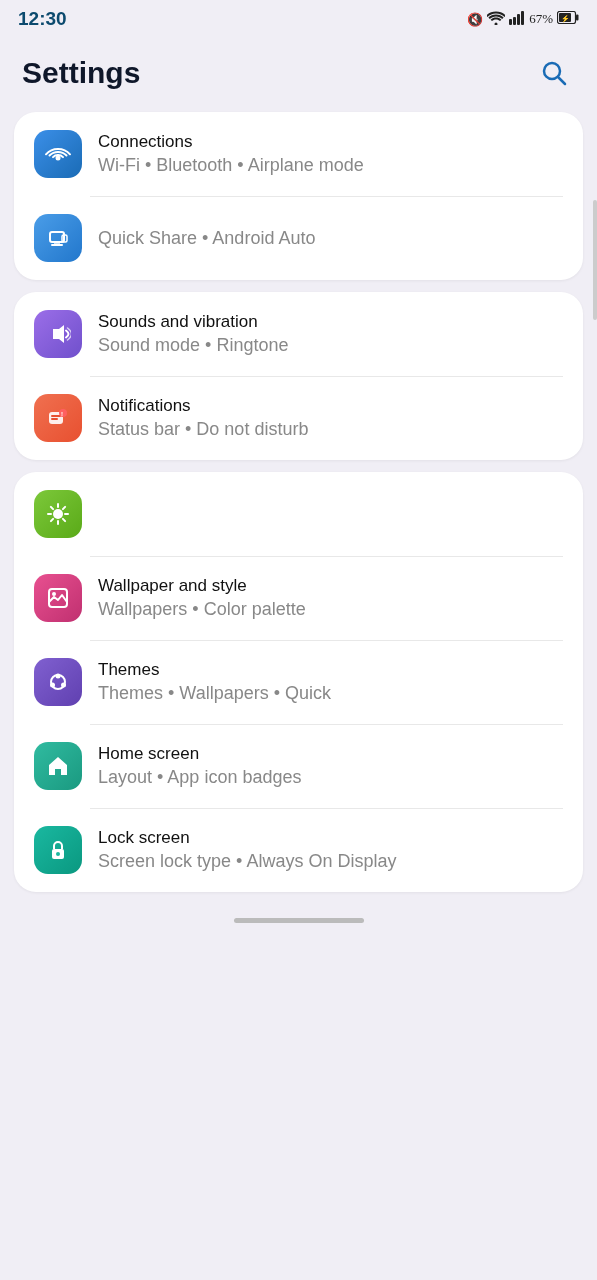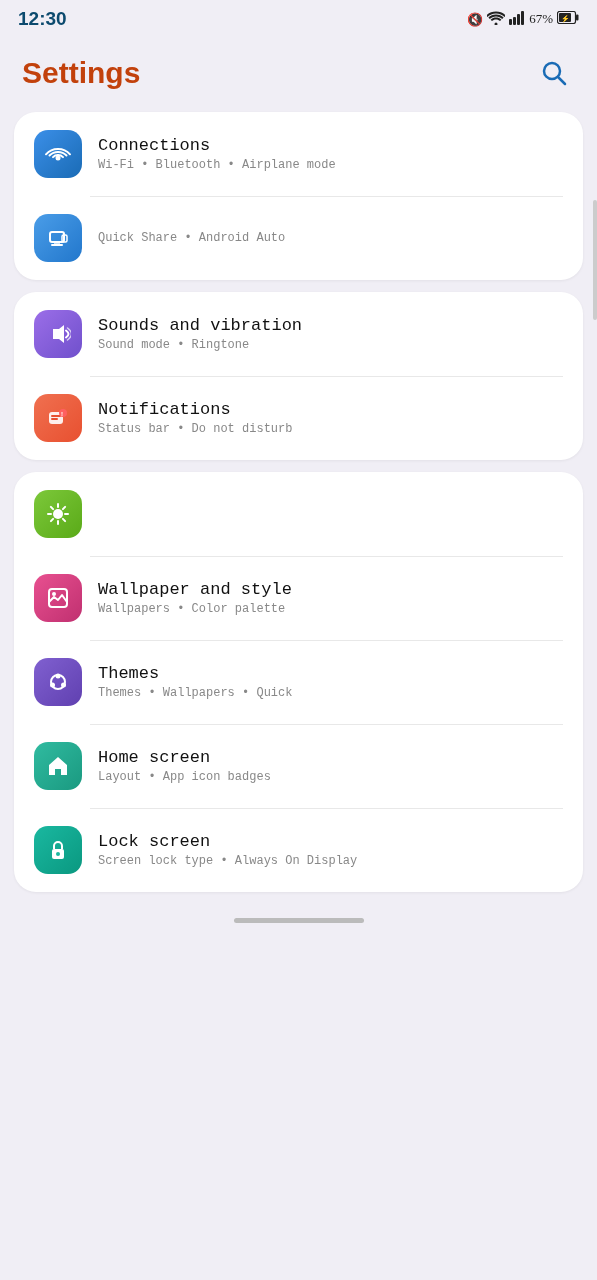--- a/index.html
+++ b/index.html
@@ -39,21 +39,21 @@
       display: flex;
       justify-content: space-between;
       align-items: center;
       padding: 18px 22px 18px 22px;
       background-color: #f0eef5;
     }
 
     .header-title {
       font-size: 30px;
       font-weight: 700;
-      color: #c2410c;
+      color: #0f172a;
     }
 
     .search-icon-btn {
       width: 42px;
       height: 42px;
       display: flex;
       align-items: center;
       justify-content: center;
       cursor: pointer;
     }
@@ -103,32 +103,31 @@
     .icon-green { background: linear-gradient(135deg, #7cc83a, #5aaa18); }
     .icon-pink { background: linear-gradient(135deg, #e85090, #c03070); }
     .icon-violet { background: linear-gradient(135deg, #8060d0, #6040b0); }
     .icon-teal { background: linear-gradient(135deg, #30bba0, #1a9980); }
     .icon-teal2 { background: linear-gradient(135deg, #1ab8a0, #0a9880); }
 
     .setting-text {
       display: flex;
       flex-direction: column;
       flex: 1;
-      font-family: Liberation Mono, monospace;
     }
 
     .setting-title {
       font-size: 17px;
       font-weight: 500;
       color: #111;
       margin-bottom: 3px;
     }
 
     .setting-sub {
-      font-size: 12px;
+      font-size: 18px;
       color: #888;
     }
 
     .scrollbar {
       position: fixed;
       right: 0;
       top: 200px;
       width: 4px;
       height: 120px;
       background: #ccc;

